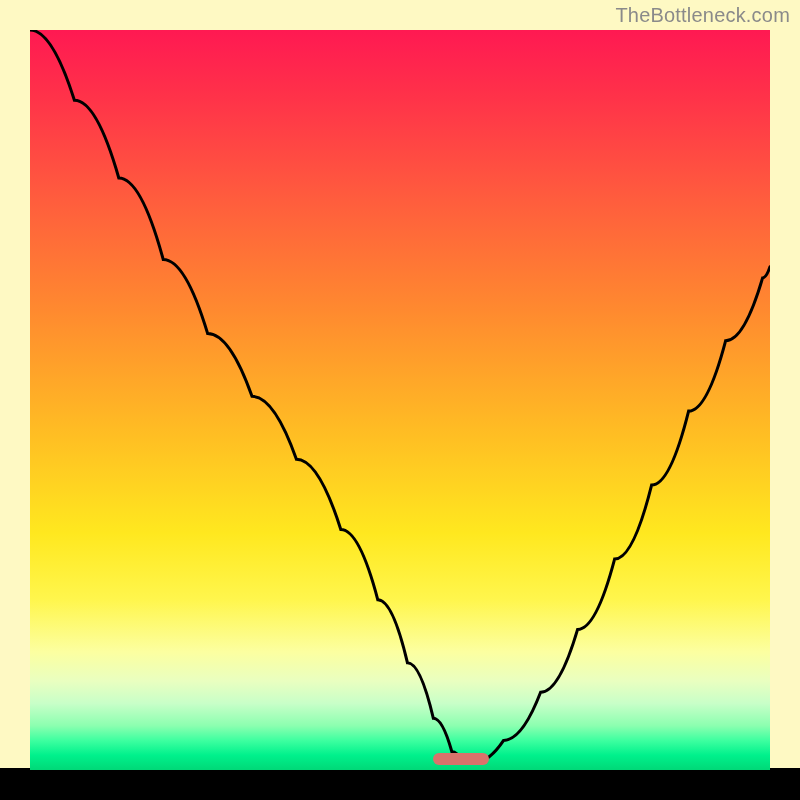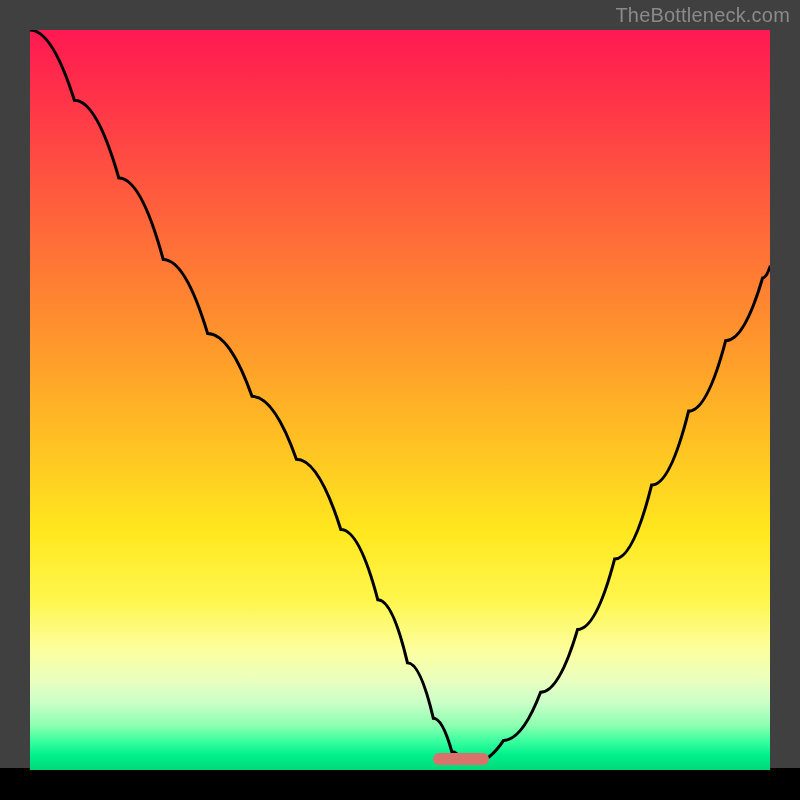--- a/index.html
+++ b/index.html
@@ -10,21 +10,21 @@
     background: #000;
     overflow: hidden;
     font-family: Arial, Helvetica, sans-serif;
   }
   .frame {
     position: absolute;
     left: 0;
     top: 0;
     width: 800px;
     height: 768px;
-    background: #404040;
+    background: #fef9c3;
   }
   .plot {
     position: absolute;
     left: 30px;
     top: 30px;
     width: 740px;
     height: 740px;
     
     background: linear-gradient(
       to bottom,

